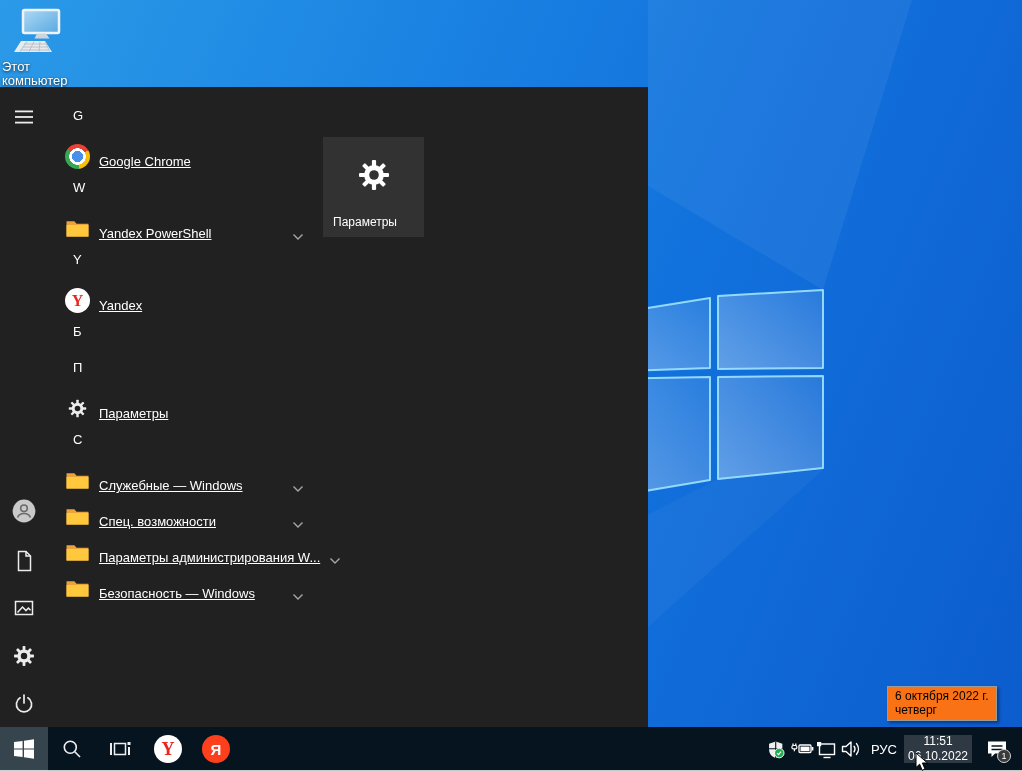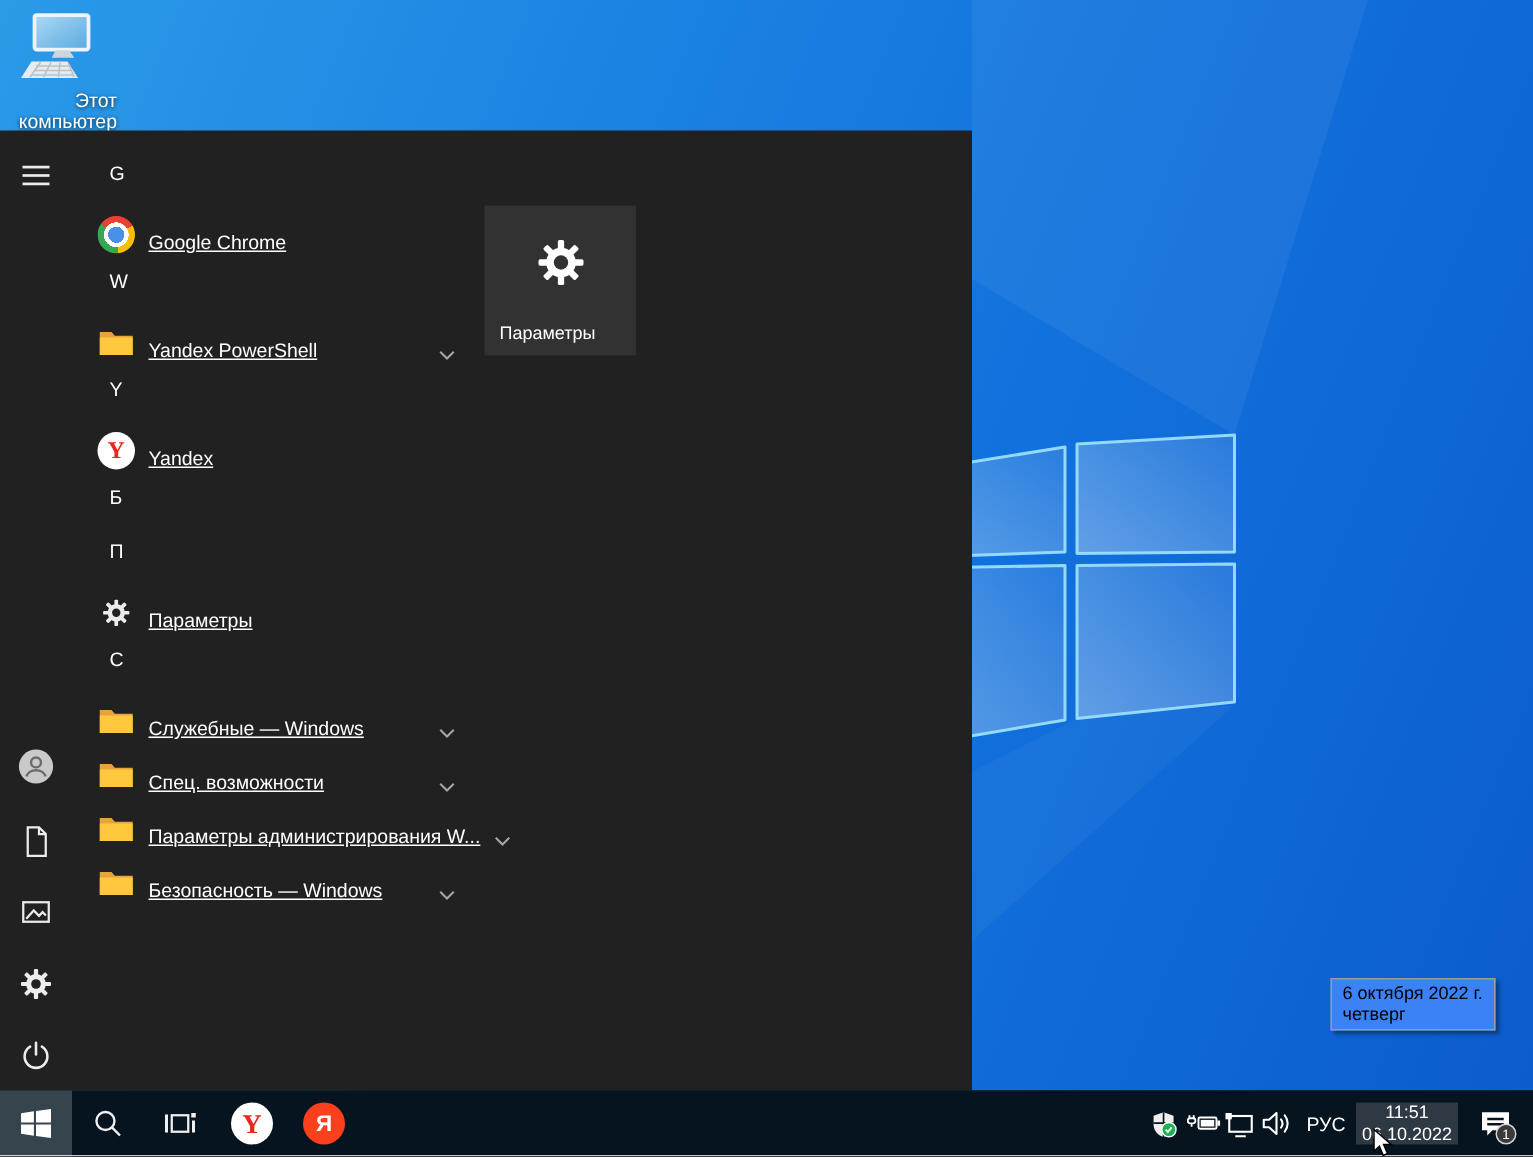--- a/index.html
+++ b/index.html
@@ -4,21 +4,21 @@
 <style>
   * { margin:0; padding:0; box-sizing:border-box; font-family:"Liberation Sans",sans-serif; }
   html,body { width:1022px; height:771px; }
   body { position:relative; overflow:hidden; background:#000; }
 
   
   .desktop { position:absolute; left:0; top:0; width:1022px; height:727px;
     background:linear-gradient(112deg,#2b9ae7 0%,#1a82e2 35%,#1272dd 60%,#0c5ccd 100%); }
   .wallpaper-art { position:absolute; left:0; top:0; }
 
-  .desktop-icon { position:absolute; left:2px; top:8px; width:76px; text-align:right;
+  .desktop-icon { position:absolute; left:2px; top:8px; width:76px; text-align:left;
     color:#fff; font-size:13px; line-height:14px; text-shadow:0 1px 3px rgba(0,0,0,.8); cursor:default; }
   .desktop-icon svg { display:block; margin:0 auto 2px auto; }
 
   
   .start-menu { position:absolute; left:0; top:87px; width:648px; height:640px;
     background:#212121; z-index:5; }
 
   .rail { position:absolute; left:0; top:0; width:48px; height:100%; }
   .rail-btn { position:absolute; left:0; width:48px; height:48px; display:flex;
     align-items:center; justify-content:center; }
@@ -62,22 +62,22 @@
     color:#fff; font-size:13px; }
   .tray-clock { width:68px; height:28px; background:rgba(255,255,255,.16);
     display:flex; flex-direction:column; align-items:center; justify-content:center;
     color:#fff; font-size:12px; line-height:15px; }
   .tray-notif { width:50px; height:44px; position:relative; display:flex; align-items:center; justify-content:center; }
   .notif-badge { position:absolute; right:11px; bottom:8px; width:14px; height:14px; border-radius:50%;
     background:#3a3a3a; border:1px solid #d4d4d4; color:#fff; font-size:9px;
     display:flex; align-items:center; justify-content:center; }
 
   
-  .tooltip { position:absolute; left:887px; top:652px; z-index:9;
-    background:#3b82f6; border:1px solid #9b9b9b; box-shadow:2px 2px 3px rgba(0,0,0,.4);
+  .tooltip { position:absolute; left:887px; top:686px; z-index:9;
+    background:#f97316; border:1px solid #9b9b9b; box-shadow:2px 2px 3px rgba(0,0,0,.4);
     padding:2px 7px 3px 7px; font-size:12px; line-height:14px; color:#000; white-space:nowrap; }
   .cursor { position:absolute; left:915px; top:752px; z-index:30; pointer-events:none; }
 </style>
 </head>
 <body>
 
 <div class="desktop">
   <svg class="wallpaper-art" width="1022" height="727" viewBox="0 0 1022 727">
     <defs>
       <linearGradient id="pg" x1="0" y1="1" x2="1" y2="0">

